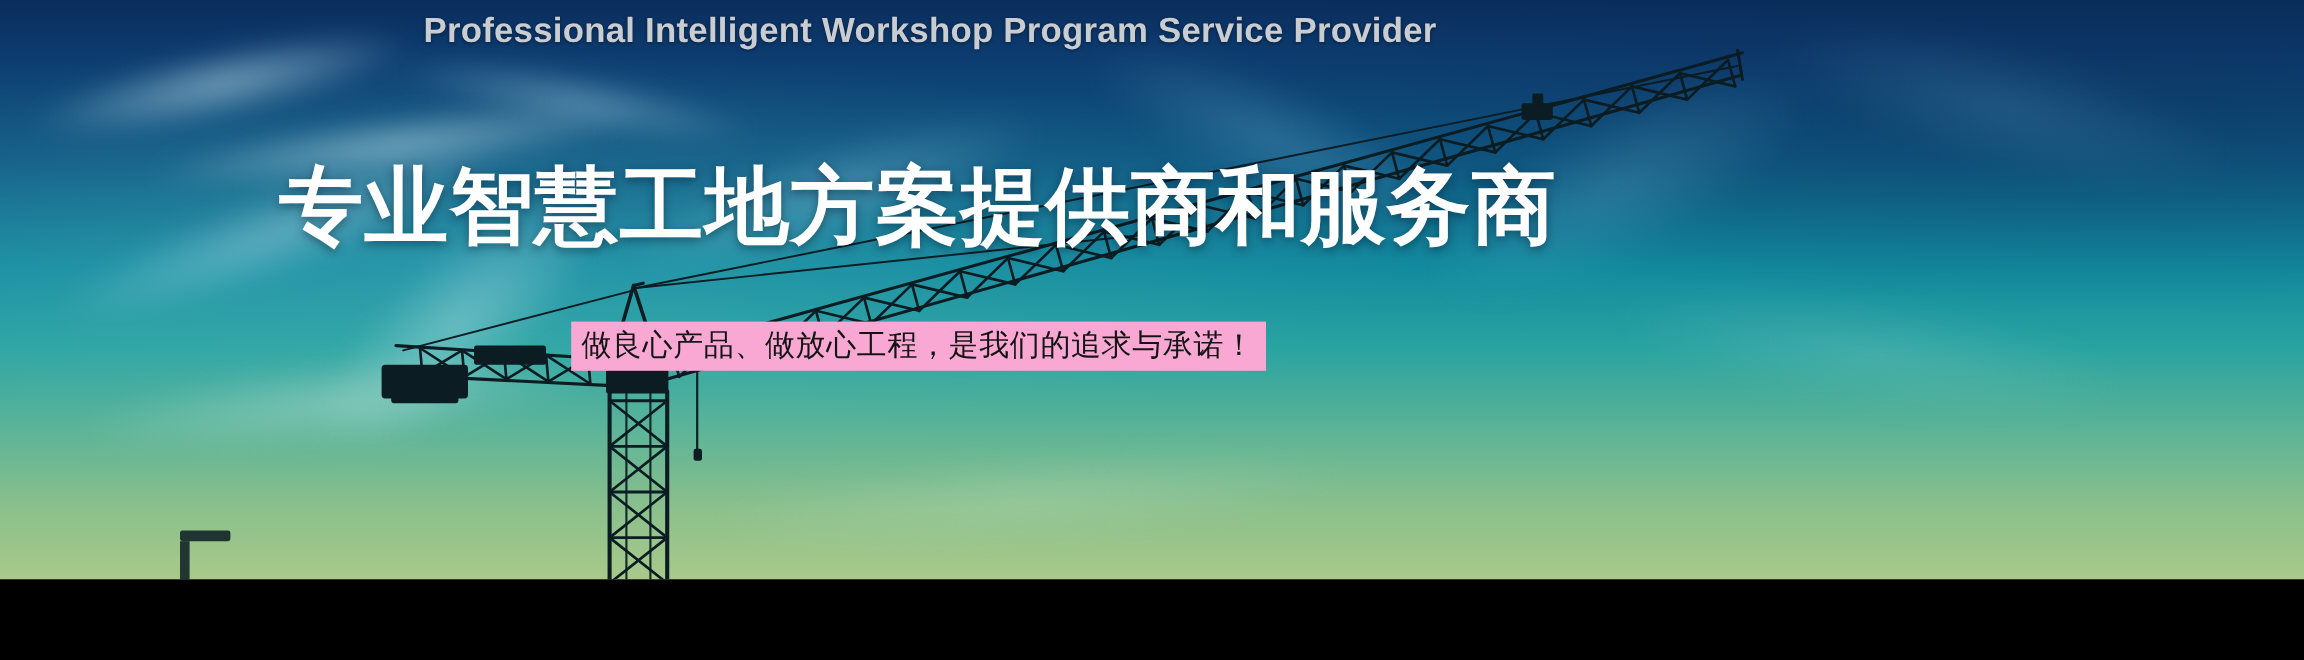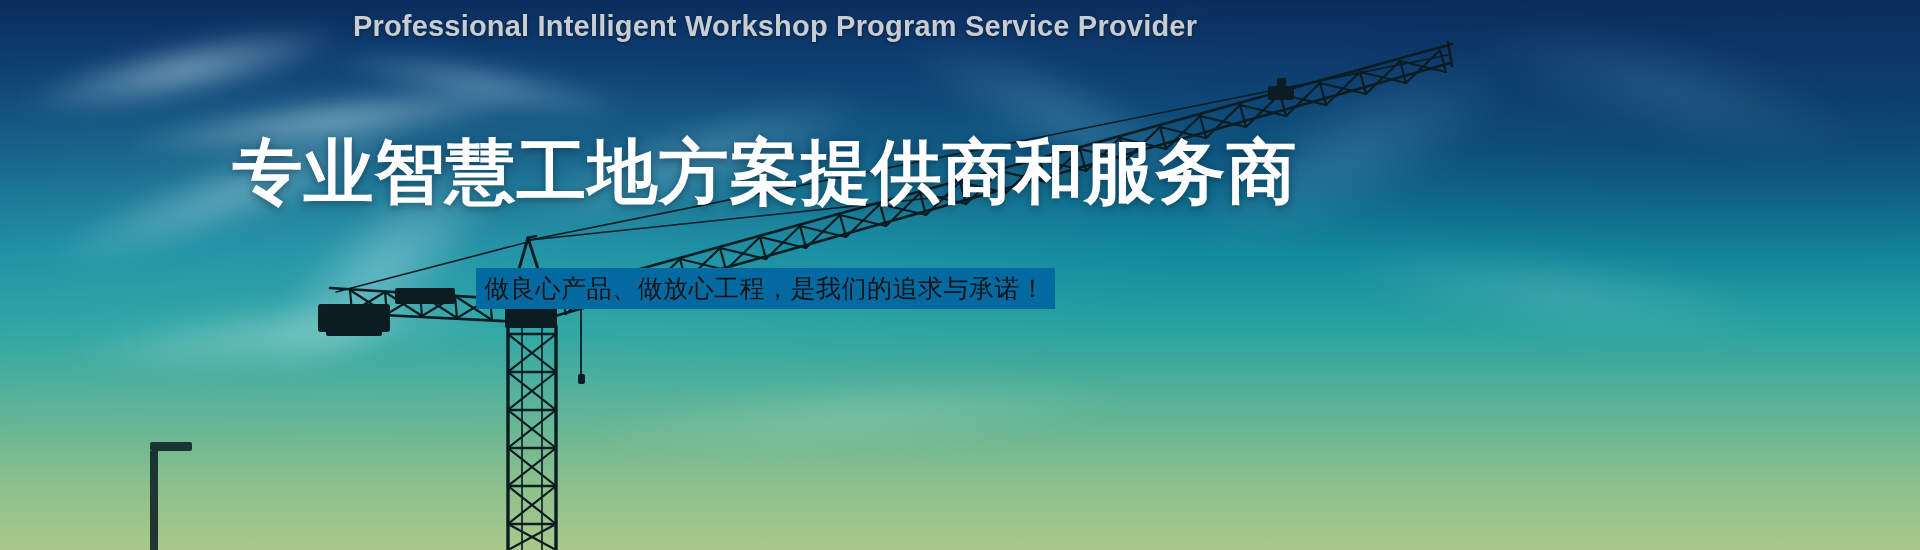--- a/index.html
+++ b/index.html
@@ -3,21 +3,21 @@
 <meta charset="utf-8">
 <style>
   html, body {
     margin: 0;
     padding: 0;
     background: #000;
   }
   #banner {
     position: relative;
     width: 1920px;
-    height: 550px;
+    height: 483px;
     overflow: hidden;
     font-family: "Liberation Sans", "DejaVu Sans", sans-serif;
     user-select: none;
   }
 
   
   .sky {
     position: absolute;
     inset: 0;
     background:
@@ -119,21 +119,21 @@
   }
   .sub-wrap {
     position: absolute;
     top: 268px;
     left: 0;
     width: 1530px;
     text-align: center;
   }
   .sub-box {
     display: inline-block;
-    background: #0369a1;
+    background: #f9a8d4;
     color: #141414;
     font-size: 25px;
     line-height: 1.28;
     letter-spacing: 0.5px;
     padding: 4px 9px 5px 9px;
     white-space: nowrap;
   }
 </style>
 </head>
 <body>

